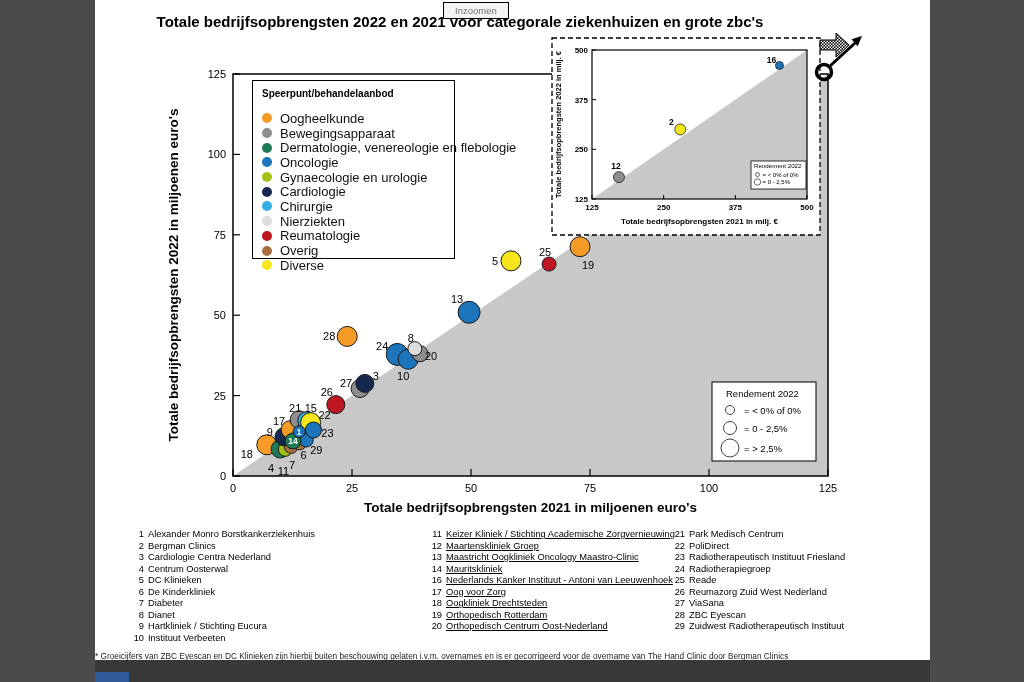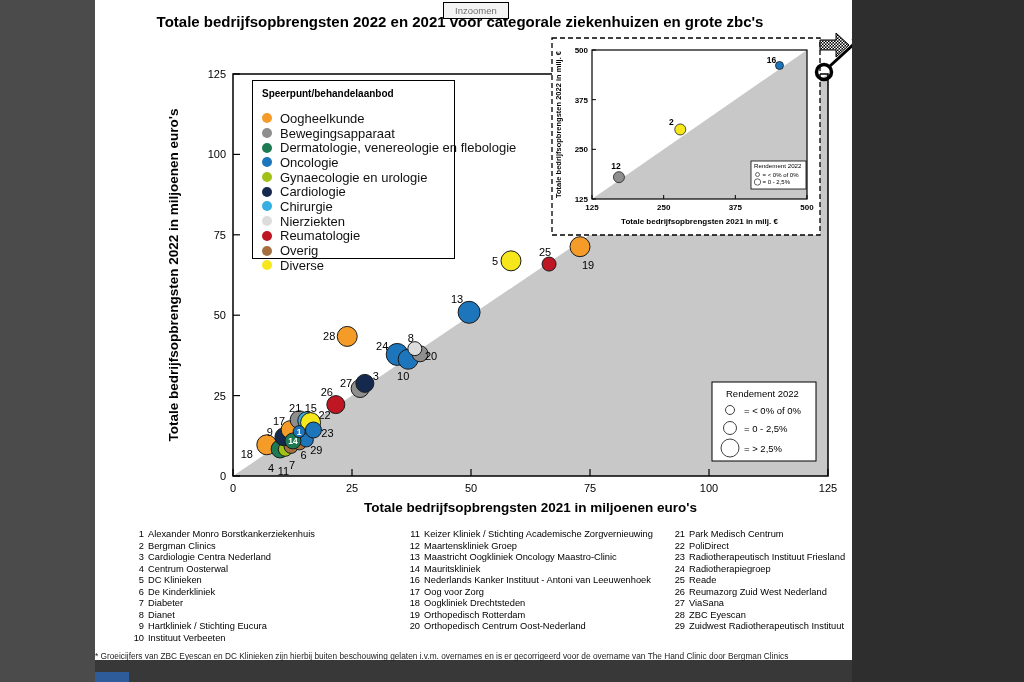--- a/index.html
+++ b/index.html
@@ -1,17 +1,17 @@
 <!DOCTYPE html>
 <html><head>
 <meta charset="utf-8">
 <style>
   html,body{margin:0;padding:0;background:#2e2e2e;}
   *{box-sizing:border-box;}
-  .stage{position:relative;width:852px;height:682px;overflow:hidden;
+  .stage{position:relative;width:1024px;height:682px;overflow:hidden;
          font-family:"Liberation Sans",sans-serif;background:#a16207;}
   .band{position:absolute;top:0;height:682px;background:#4b4b4b;}
   .page{position:absolute;left:95px;top:0;width:835px;height:660px;background:#ffffff;}
   .bottom-bar{position:absolute;left:95px;top:660px;width:835px;height:22px;background:#383838;}
   .taskbar-accent{position:absolute;left:95px;top:672px;width:34px;height:10px;background:#2e5c9a;}
   .fig-title{position:absolute;left:110px;top:13px;width:700px;text-align:center;
              font-size:15px;font-weight:bold;color:#000;}
   .tooltip{position:absolute;left:443px;top:2px;padding:2px 11px;background:#f4f4f4;
            border:1px solid #000000;color:#6f6f6f;font-size:9.5px;z-index:30;}
   .legend-specialty{position:absolute;left:252px;top:80px;width:203px;height:179px;
@@ -237,21 +237,21 @@
       <div class="org-row"><span class="num">2</span><span>Bergman Clinics</span></div>
       <div class="org-row"><span class="num">3</span><span>Cardiologie Centra Nederland</span></div>
       <div class="org-row"><span class="num">4</span><span>Centrum Oosterwal</span></div>
       <div class="org-row"><span class="num">5</span><span>DC Klinieken</span></div>
       <div class="org-row"><span class="num">6</span><span>De Kinderkliniek</span></div>
       <div class="org-row"><span class="num">7</span><span>Diabeter</span></div>
       <div class="org-row"><span class="num">8</span><span>Dianet</span></div>
       <div class="org-row"><span class="num">9</span><span>Hartkliniek / Stichting Eucura</span></div>
       <div class="org-row"><span class="num">10</span><span>Instituut Verbeeten</span></div>
     </div>
-  <div class="org-col" style="left:406px;" id="org-col-1">
+  <div class="org-col" style="left:428px;text-decoration:underline;" id="org-col-1">
       <div class="org-row"><span class="num">11</span><span>Keizer Kliniek / Stichting Academische Zorgvernieuwing</span></div>
       <div class="org-row"><span class="num">12</span><span>Maartenskliniek Groep</span></div>
       <div class="org-row"><span class="num">13</span><span>Maastricht Oogkliniek Oncology Maastro-Clinic</span></div>
       <div class="org-row"><span class="num">14</span><span>Mauritskliniek</span></div>
       <div class="org-row"><span class="num">16</span><span>Nederlands Kanker Instituut - Antoni van Leeuwenhoek</span></div>
       <div class="org-row"><span class="num">17</span><span>Oog voor Zorg</span></div>
       <div class="org-row"><span class="num">18</span><span>Oogkliniek Drechtsteden</span></div>
       <div class="org-row"><span class="num">19</span><span>Orthopedisch Rotterdam</span></div>
       <div class="org-row"><span class="num">20</span><span>Orthopedisch Centrum Oost-Nederland</span></div>
     </div>

